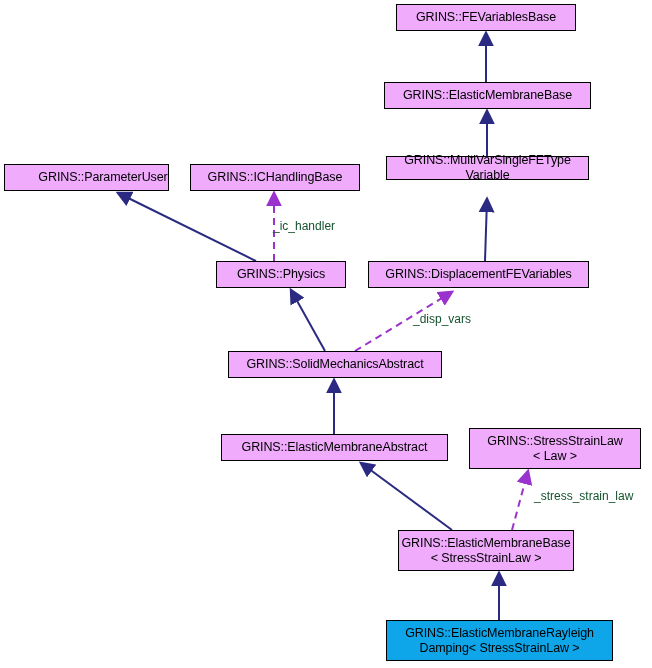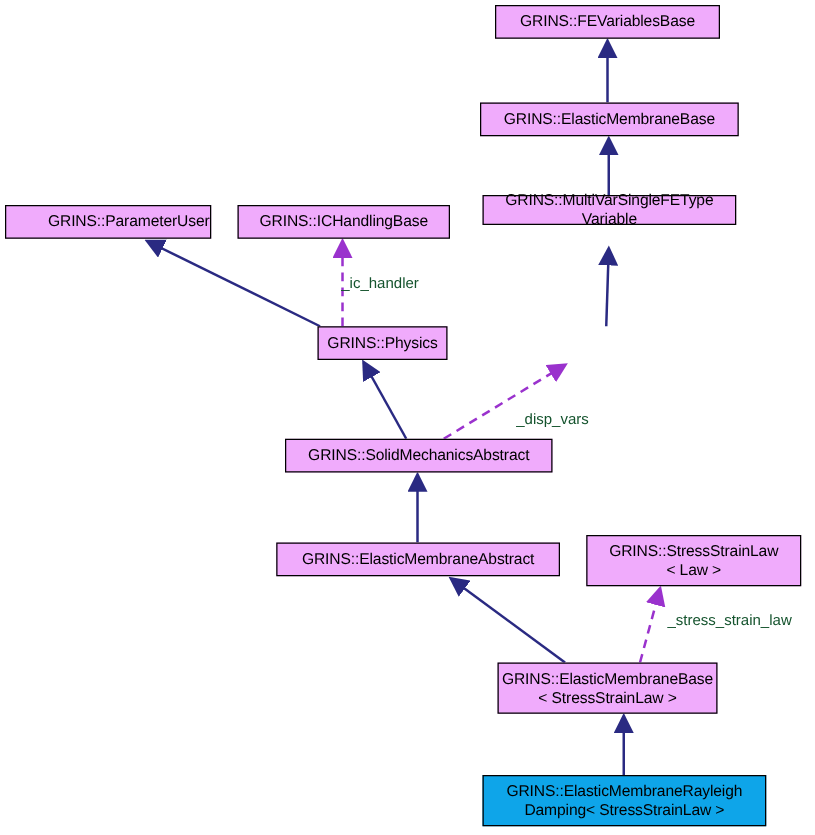--- a/index.html
+++ b/index.html
@@ -112,27 +112,28 @@
       <line x1="499" y1="620" x2="499" y2="573" stroke="#2a2a82" stroke-width="2" marker-end="url(#arrow-inherit)"></line>
     </g>
   </svg>
 
   <div class="node" style="left: 396px; top: 4px; width: 180px; height: 27px;">GRINS::FEVariablesBase</div>
   <div class="node" style="left: 384px; top: 82px; width: 207px; height: 27px;">GRINS::ElasticMembraneBase</div>
   <div class="node" style="left: 386px; top: 156px; width: 203px; height: 24px;">GRINS::MultiVarSingleFEType
 Variable</div>
   <div class="node" style="left: 4px; top: 164px; width: 165px; height: 27px; padding-left: 33px;">GRINS::ParameterUser</div>
   <div class="node" style="left: 190px; top: 164px; width: 170px; height: 27px;">GRINS::ICHandlingBase</div>
-  <div class="node" style="left: 216px; top: 261px; width: 104px; height: 27px; margin-left: 38px;">GRINS::Physics</div>
+  <div class="node" style="left: 216px; top: 261px; width: 130px; height: 27px;">GRINS::Physics</div>
+  <div class="node" style="left: 368px; top: 261px; width: 221px; height: 27px;">GRINS::DisplacementFEVariables</div>
   <div class="node" style="left: 228px; top: 351px; width: 214px; height: 27px;">GRINS::SolidMechanicsAbstract</div>
   <div class="node" style="left: 469px; top: 428px; width: 172px; height: 41px;">GRINS::StressStrainLaw
 &lt; Law &gt;</div>
   <div class="node" style="left: 221px; top: 434px; width: 227px; height: 27px;">GRINS::ElasticMembraneAbstract</div>
   <div class="node" style="left: 398px; top: 530px; width: 176px; height: 41px;">GRINS::ElasticMembraneBase
 &lt; StressStrainLaw &gt;</div>
   <div class="node highlight" style="left: 386px; top: 620px; width: 227px; height: 41px;">GRINS::ElasticMembraneRayleigh
 Damping&lt; StressStrainLaw &gt;</div>
 
   <div class="edge-label" style="left: 273px; top: 219px;">_ic_handler</div>
-  <div class="edge-label" style="left: 413px; top: 312px; margin-top: 16px;">_disp_vars</div>
+  <div class="edge-label" style="left: 413px; top: 312px;">_disp_vars</div>
   <div class="edge-label" style="left: 534px; top: 489px;">_stress_strain_law</div>
 
 </div>
 
 </body></html>

